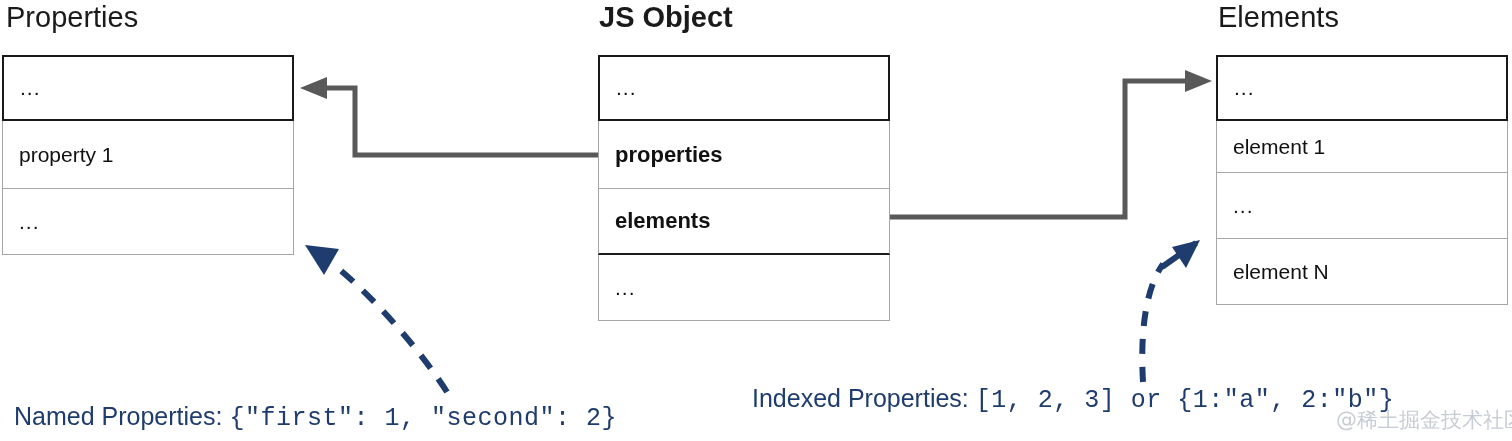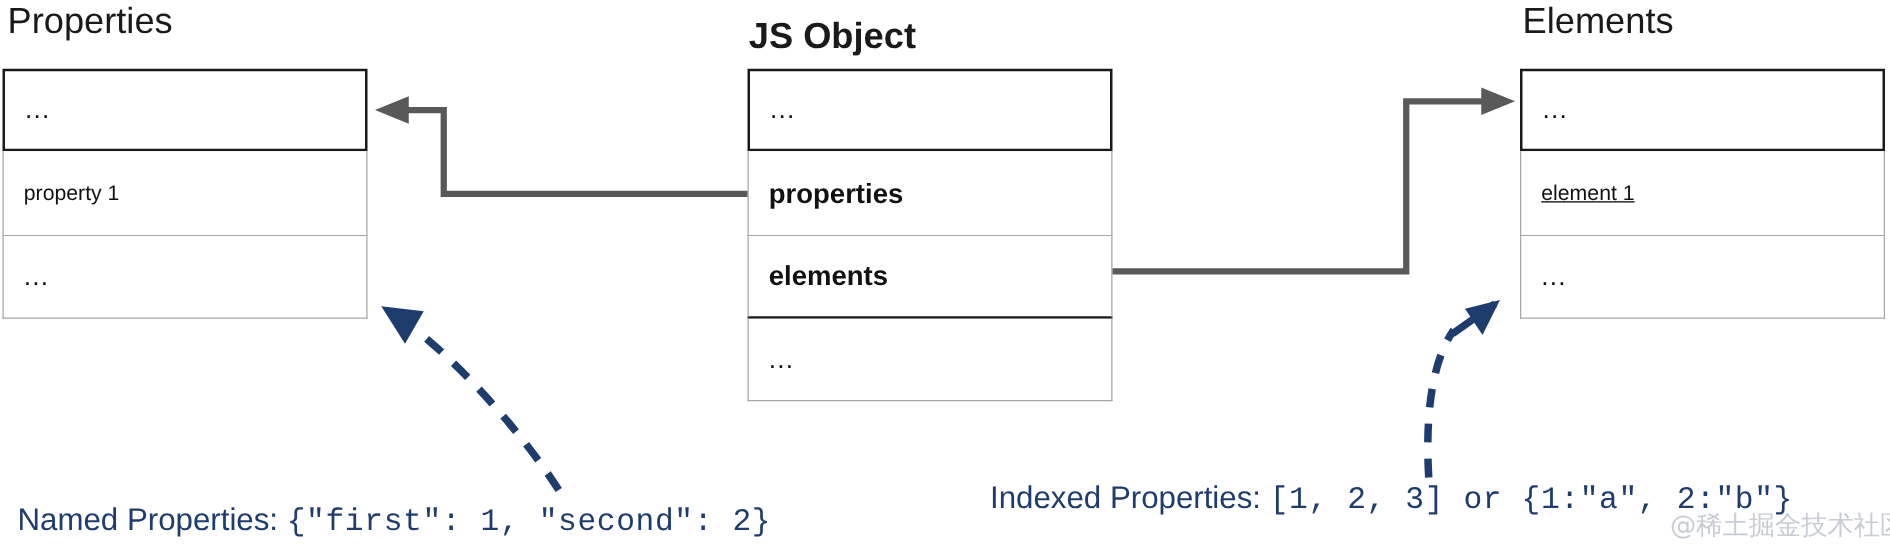--- a/index.html
+++ b/index.html
@@ -25,21 +25,21 @@
     position: absolute;
     font-size: 29px;
     line-height: 34px;
     color: #1a1a1a;
     white-space: nowrap;
     font-weight: 400;
   }
   .col-title.bold { font-weight: 700; }
 
   #title-properties { left: 6px;    top: 0px; }
-  #title-jsobject   { left: 599px;  top: 12px; }
+  #title-jsobject   { left: 599px;  top: 0px; }
   #title-elements   { left: 1218px; top: 0px; }
 
   
   .table {
     position: absolute;
     box-sizing: border-box;
     background: #ffffff;
   }
   .row {
     box-sizing: border-box;
@@ -47,21 +47,21 @@
     border-top: none;
     display: flex;
     align-items: center;
     background: #ffffff;
   }
   .row.first {
     border: 2px solid #1a1a1a;
   }
   .row .cell-text {
     padding-left: 16px;
-    font-size: 17px;
+    font-size: 21px;
     line-height: 24px;
     color: #111111;
     white-space: nowrap;
   }
   .row .cell-text.bold {
     font-weight: 700;
     font-size: 22px;
   }
   .row .cell-text.dots {
     font-size: 21px;
@@ -77,21 +77,21 @@
   #table-properties .row.r2 { height: 68px; }
   #table-properties .row.r3 { height: 66px; }
   #table-properties .row.r4 { height: 66px; }
 
   #table-jsobject .row { height: 66px; }
   #table-jsobject .row.r2 { height: 68px; }
   #table-jsobject .row.r3 { height: 66px; border-bottom: 2px solid #1a1a1a; }
   #table-jsobject .row.r4 { height: 66px; }
 
   #table-elements .row { height: 66px; }
-  #table-elements .row.r2 { height: 68px; text-decoration: underline; }
+  #table-elements .row.r2 { height: 52px; }
   #table-elements .row.r3 { height: 66px; }
   #table-elements .row.r4 { height: 66px; }
 
   
   #connectors {
     position: absolute;
     left: 0;
     top: 0;
     width: 1512px;
     height: 441px;
@@ -107,21 +107,21 @@
     color: #1f3c6e;
   }
   .caption .label {
     font-family: "Liberation Sans", sans-serif;
   }
   .caption .code {
     font-family: "Liberation Mono", "DejaVu Sans Mono", monospace;
     letter-spacing: 0.5px;
   }
   #caption-named   { left: 14px;  top: 401px; }
-  #caption-indexed { left: 792px; top: 383px; }
+  #caption-indexed { left: 752px; top: 383px; }
 
   
   #watermark {
     position: absolute;
     left: 1336px;
     top: 408px;
     font-size: 21px;
     line-height: 24px;
     color: #c8ccd4;
     white-space: nowrap;
@@ -169,20 +169,23 @@
   <div id="table-elements" class="table">
     <div class="row first r1">
       <span class="cell-text dots">...</span>
     </div>
     <div class="row r2">
       <span class="cell-text">element 1</span>
     </div>
     <div class="row r3">
       <span class="cell-text dots">...</span>
     </div>
+    <div class="row r4">
+      <span class="cell-text">element N</span>
+    </div>
   </div>
 
   <svg id="connectors" viewBox="0 0 1512 441">
 
     <g>
       <path d="M 598 155 L 355 155 L 355 88 L 324 88" fill="none" stroke="#595959" stroke-width="5" stroke-linejoin="miter" stroke-linecap="butt"></path>
       <polygon points="300,88 327,77 327,99" fill="#595959"></polygon>
     </g>
 
     <g>

